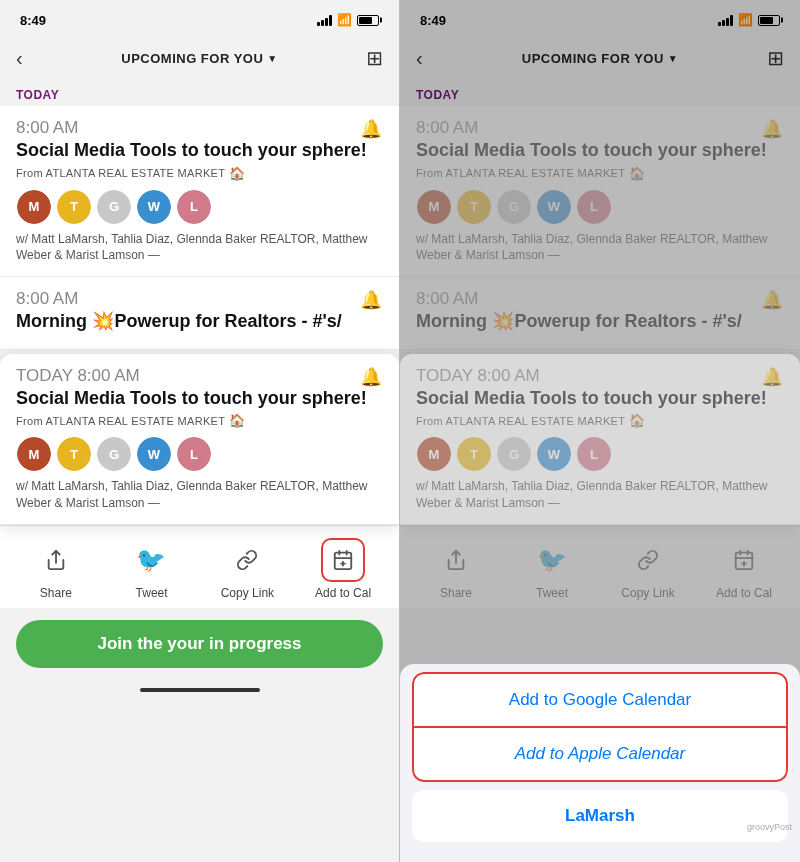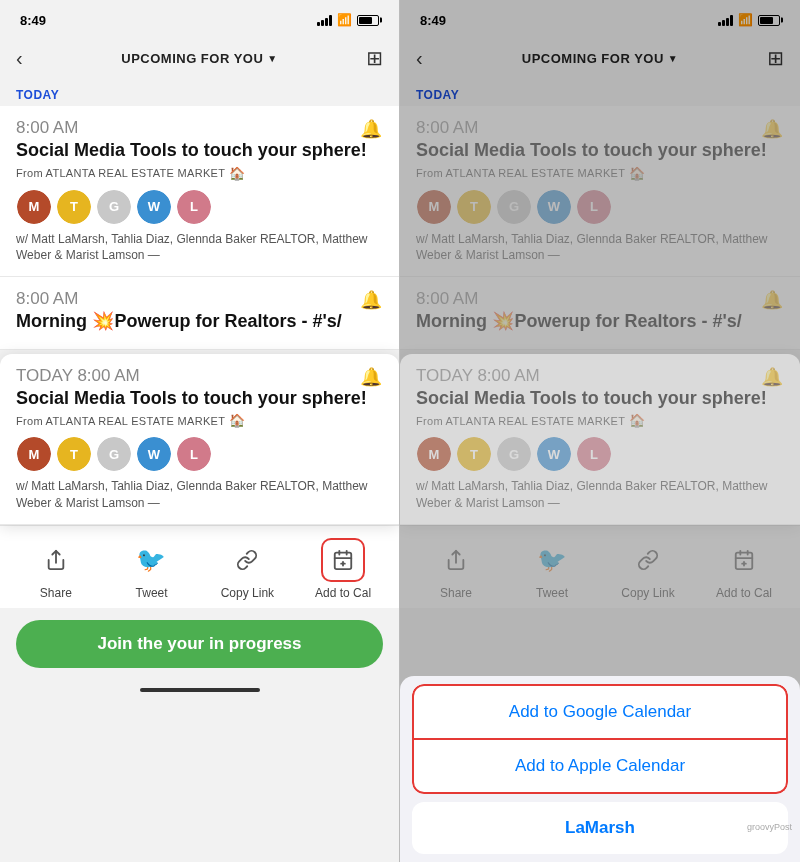--- a/index.html
+++ b/index.html
@@ -122,21 +122,21 @@
     .nav-right-icon {
       margin-left: auto;
       font-size: 20px;
       color: #333;
     }
 
     
     .section-label {
       font-size: 12px;
       font-weight: 700;
-      color: #1d4ed8;
+      color: #701a75;
       letter-spacing: 0.5px;
       padding: 8px 16px 4px;
       background: #f2f2f2;
     }
 
     
     .event-card {
       background: #fff;
       margin: 0;
       padding: 12px 16px;
@@ -284,21 +284,21 @@
 
     
     .bottom-sheet {
       position: absolute;
       bottom: 0;
       left: 0;
       right: 0;
       background: #f2f2f7;
       border-radius: 14px 14px 0 0;
       z-index: 20;
-      padding-bottom: 8px;
+      padding-bottom: 20px;
     }
     .sheet-option {
       background: #fff;
       margin: 8px 12px 0;
       border-radius: 12px;
       overflow: hidden;
     }
     .sheet-btn {
       width: 100%;
       padding: 16px;
@@ -624,21 +624,21 @@
         </div>
         <span class="action-label">Add to Cal</span>
       </div>
     </div>
 
     <div class="dim-overlay"></div>
 
     <div class="bottom-sheet">
       <div class="sheet-option">
         <button class="sheet-btn highlighted" style="border:2.5px solid #e53935; border-radius: 12px 12px 0 0;">Add to Google Calendar</button>
-        <button class="sheet-btn highlighted" style="border:2.5px solid #e53935; border-top: none; border-radius: 0 0 12px 12px;">Add to Apple Calendar</button>
+        <button class="sheet-btn highlighted" style="border:2.5px solid #e53935; border-top: none; border-radius: 0 0 12px 12px; font-style: italic;">Add to Apple Calendar</button>
       </div>
       <div class="sheet-cancel">
         <button class="sheet-cancel-btn">LaMarsh</button>
       </div>
     </div>
 
     <div class="groovypost-watermark">groovyPost</div>
   </div>
 
 </div>

